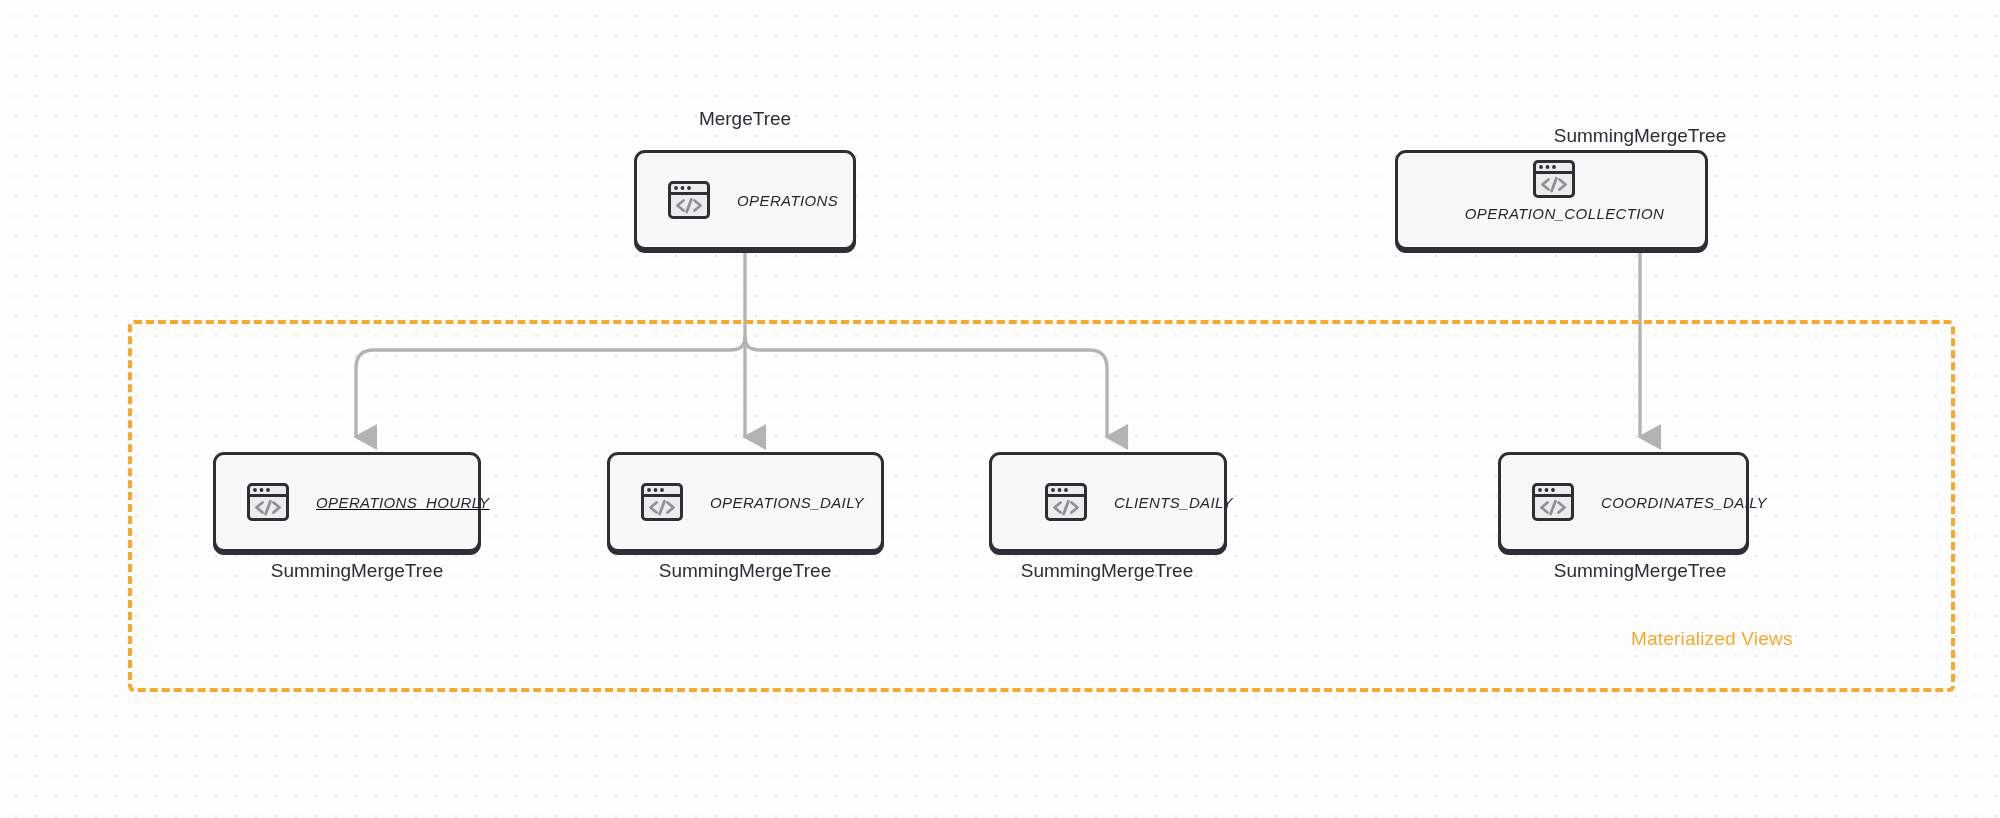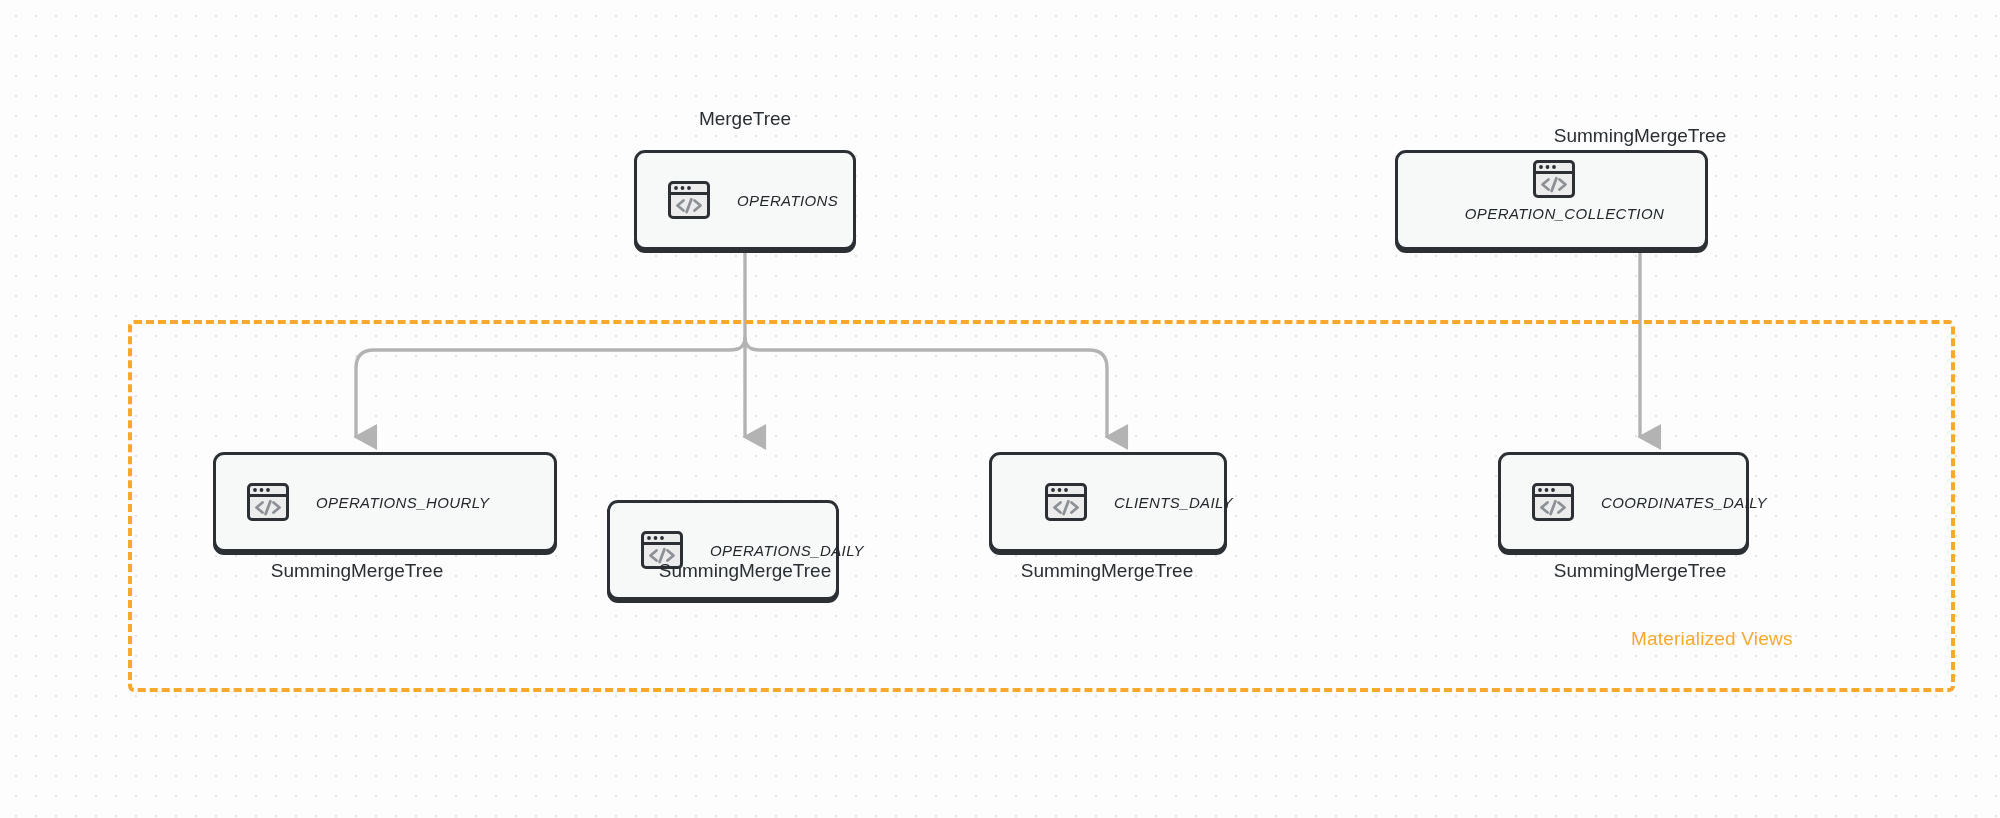--- a/index.html
+++ b/index.html
@@ -135,38 +135,38 @@
         <circle cx="19.5" cy="14" r="1.9" fill="#2c3034"></circle>
         <circle cx="26" cy="14" r="1.9" fill="#2c3034"></circle>
         <path d="M20.5,26.5 L14.5,31.5 L20.5,36.5" fill="none" stroke="#8d9196" stroke-width="2.8" stroke-linecap="round" stroke-linejoin="round"></path>
         <path d="M31.5,26.5 L37.5,31.5 L31.5,36.5" fill="none" stroke="#8d9196" stroke-width="2.8" stroke-linecap="round" stroke-linejoin="round"></path>
         <path d="M28.4,25.2 L23.6,38.0" fill="none" stroke="#8d9196" stroke-width="2.8" stroke-linecap="round"></path>
       </svg>
     </span>
     <span class="node-label">OPERATION_COLLECTION</span>
   </div>
 
-  <div class="node" style="left:213px; top:452px; width:344px; height:100px;">
+  <div class="node" style="left:213px; top:452px; width:268px; height:100px;text-decoration:underline;">
     <span class="node-icon">
       <svg viewBox="0 0 52 52" width="52" height="52" xmlns="http://www.w3.org/2000/svg">
         <rect x="6.5" y="8.5" width="39" height="35" rx="3.5" ry="3.5" fill="#ececec" stroke="#2c3034" stroke-width="3"></rect>
         <path d="M6.5,19.5 L45.5,19.5" stroke="#2c3034" stroke-width="3"></path>
         <circle cx="13" cy="14" r="1.9" fill="#2c3034"></circle>
         <circle cx="19.5" cy="14" r="1.9" fill="#2c3034"></circle>
         <circle cx="26" cy="14" r="1.9" fill="#2c3034"></circle>
         <path d="M20.5,26.5 L14.5,31.5 L20.5,36.5" fill="none" stroke="#8d9196" stroke-width="2.8" stroke-linecap="round" stroke-linejoin="round"></path>
         <path d="M31.5,26.5 L37.5,31.5 L31.5,36.5" fill="none" stroke="#8d9196" stroke-width="2.8" stroke-linecap="round" stroke-linejoin="round"></path>
         <path d="M28.4,25.2 L23.6,38.0" fill="none" stroke="#8d9196" stroke-width="2.8" stroke-linecap="round"></path>
       </svg>
     </span>
     <span class="node-label">OPERATIONS_HOURLY</span>
   </div>
   <div class="engine-caption" style="left:357px; top:560px;">SummingMergeTree</div>
 
-  <div class="node" style="left:607px; top:452px; width:232px; height:100px;margin-top:48px;">
+  <div class="node" style="left:607px; top:452px; width:277px; height:100px;">
     <span class="node-icon">
       <svg viewBox="0 0 52 52" width="52" height="52" xmlns="http://www.w3.org/2000/svg">
         <rect x="6.5" y="8.5" width="39" height="35" rx="3.5" ry="3.5" fill="#ececec" stroke="#2c3034" stroke-width="3"></rect>
         <path d="M6.5,19.5 L45.5,19.5" stroke="#2c3034" stroke-width="3"></path>
         <circle cx="13" cy="14" r="1.9" fill="#2c3034"></circle>
         <circle cx="19.5" cy="14" r="1.9" fill="#2c3034"></circle>
         <circle cx="26" cy="14" r="1.9" fill="#2c3034"></circle>
         <path d="M20.5,26.5 L14.5,31.5 L20.5,36.5" fill="none" stroke="#8d9196" stroke-width="2.8" stroke-linecap="round" stroke-linejoin="round"></path>
         <path d="M31.5,26.5 L37.5,31.5 L31.5,36.5" fill="none" stroke="#8d9196" stroke-width="2.8" stroke-linecap="round" stroke-linejoin="round"></path>
         <path d="M28.4,25.2 L23.6,38.0" fill="none" stroke="#8d9196" stroke-width="2.8" stroke-linecap="round"></path>

